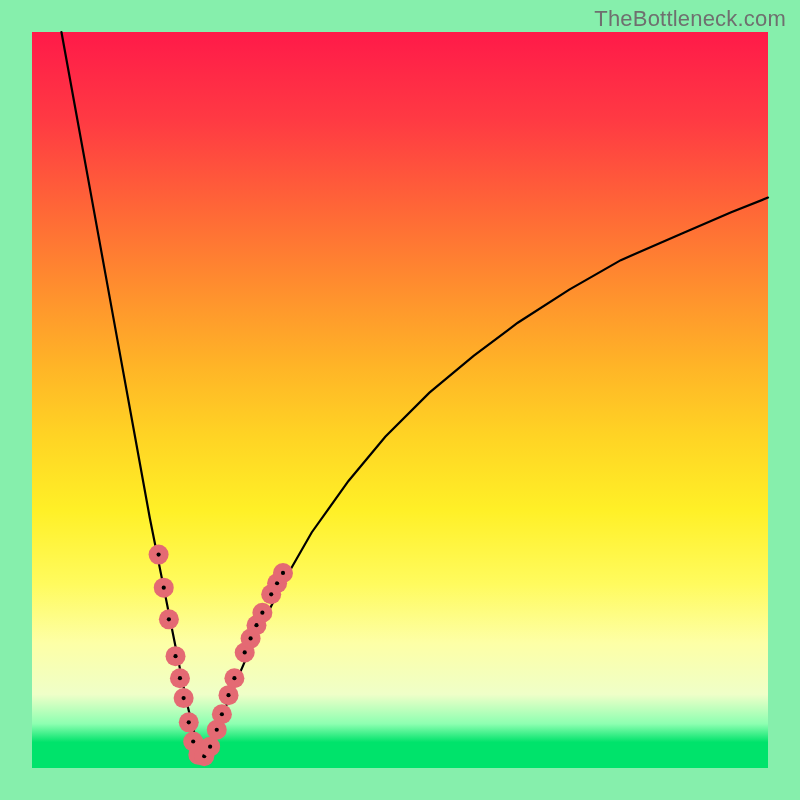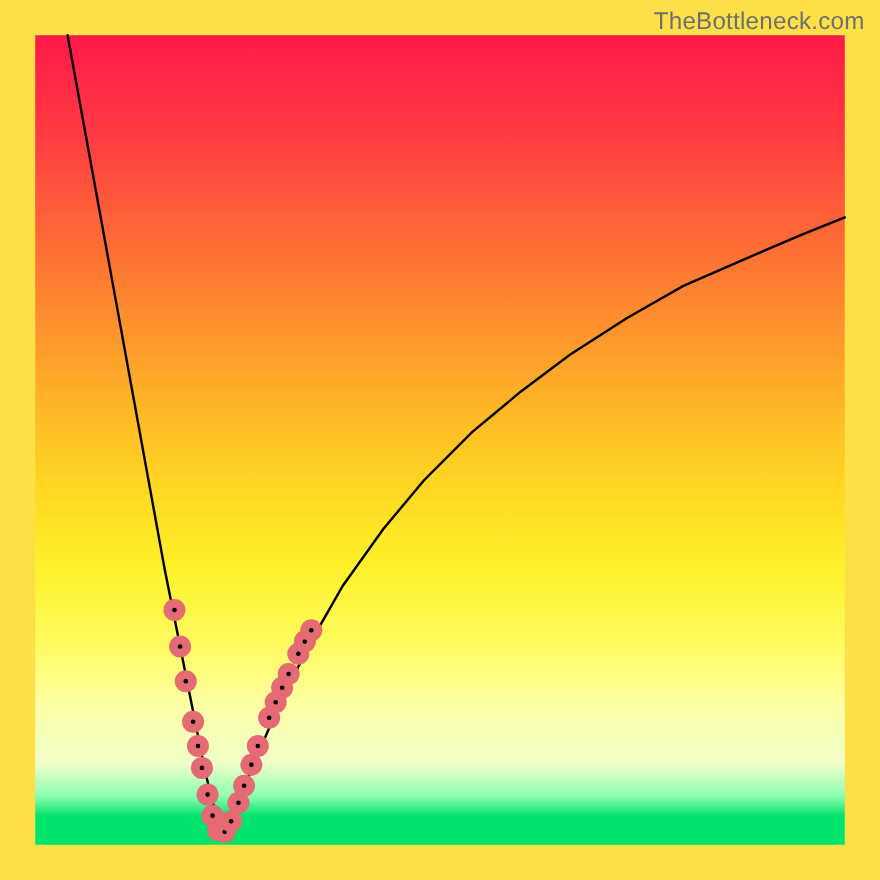--- a/index.html
+++ b/index.html
@@ -10,21 +10,21 @@
     background: #000;
     font-family: Arial, Helvetica, sans-serif;
     overflow: hidden;
   }
   .frame {
     position: absolute;
     top: 0;
     left: 0;
     width: 800px;
     height: 800px;
-    background: #fde047;
+    background: #86efac;
   }
   .plot-area {
     position: absolute;
     top: 32px;
     left: 32px;
     width: 736px;
     height: 736px;
     
     background: linear-gradient(
       to bottom,

